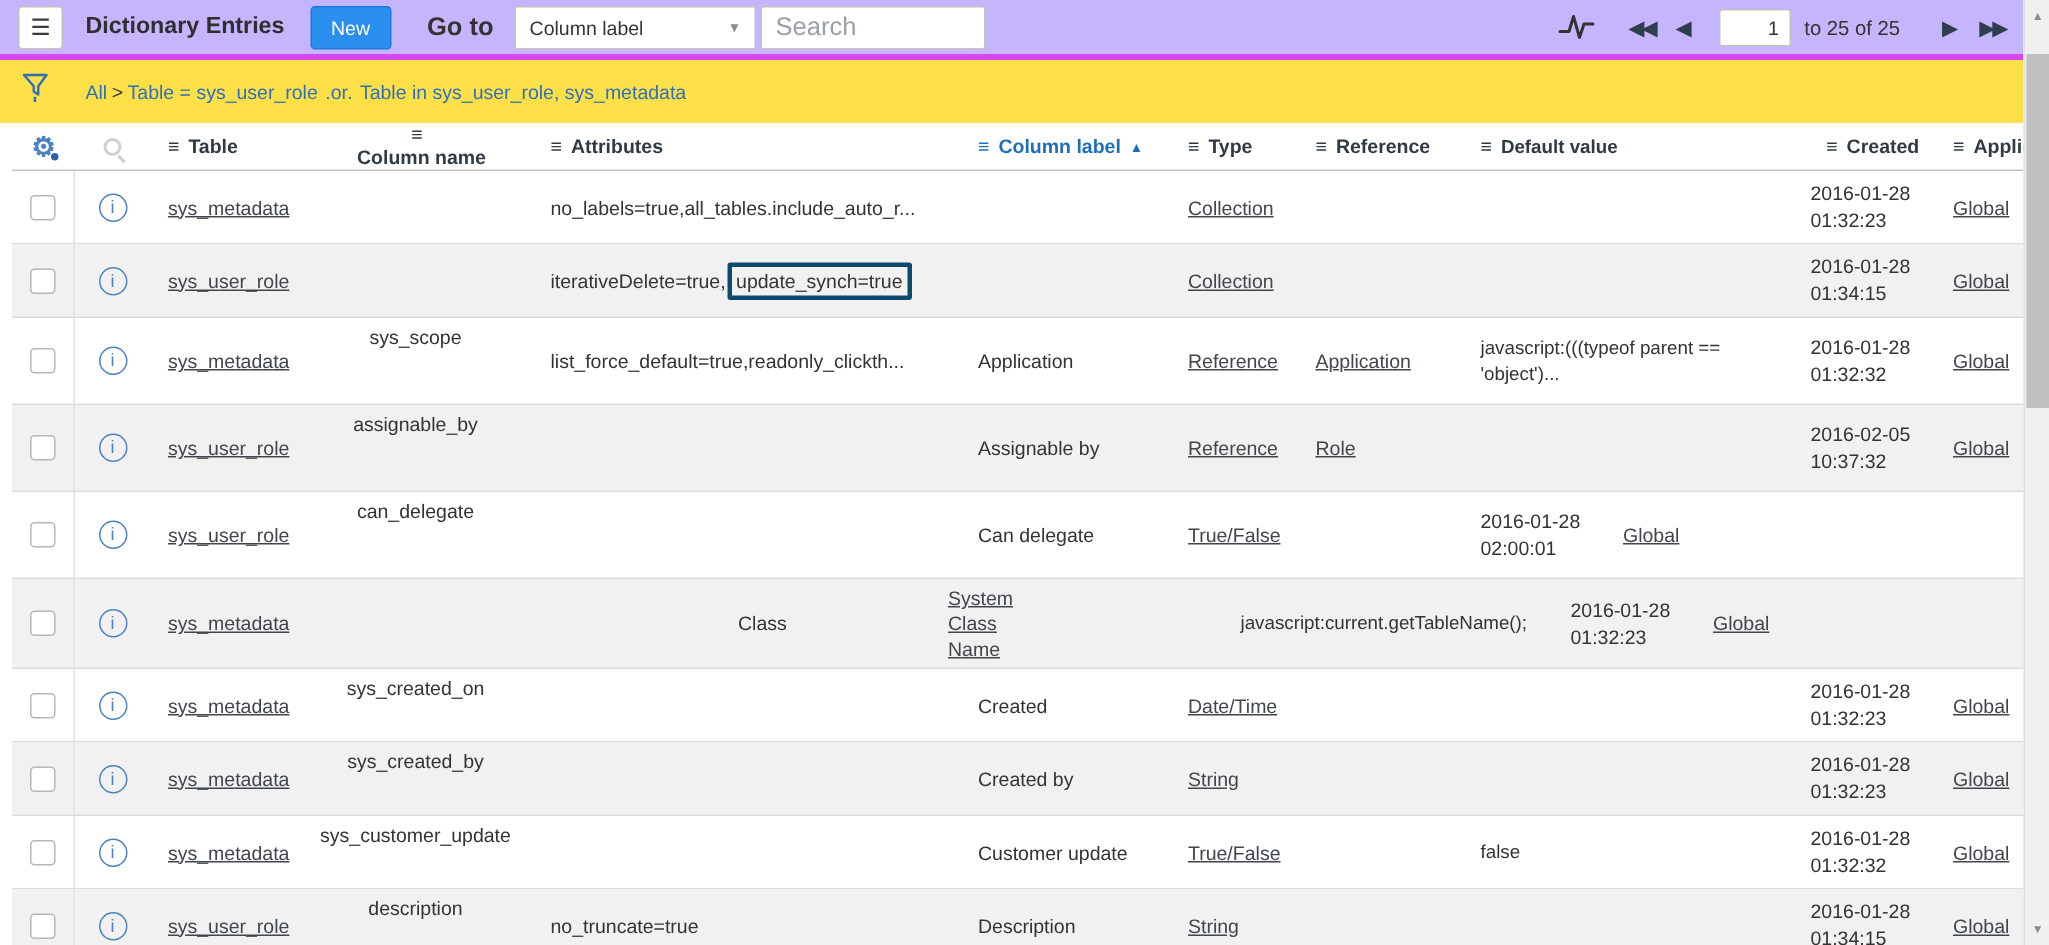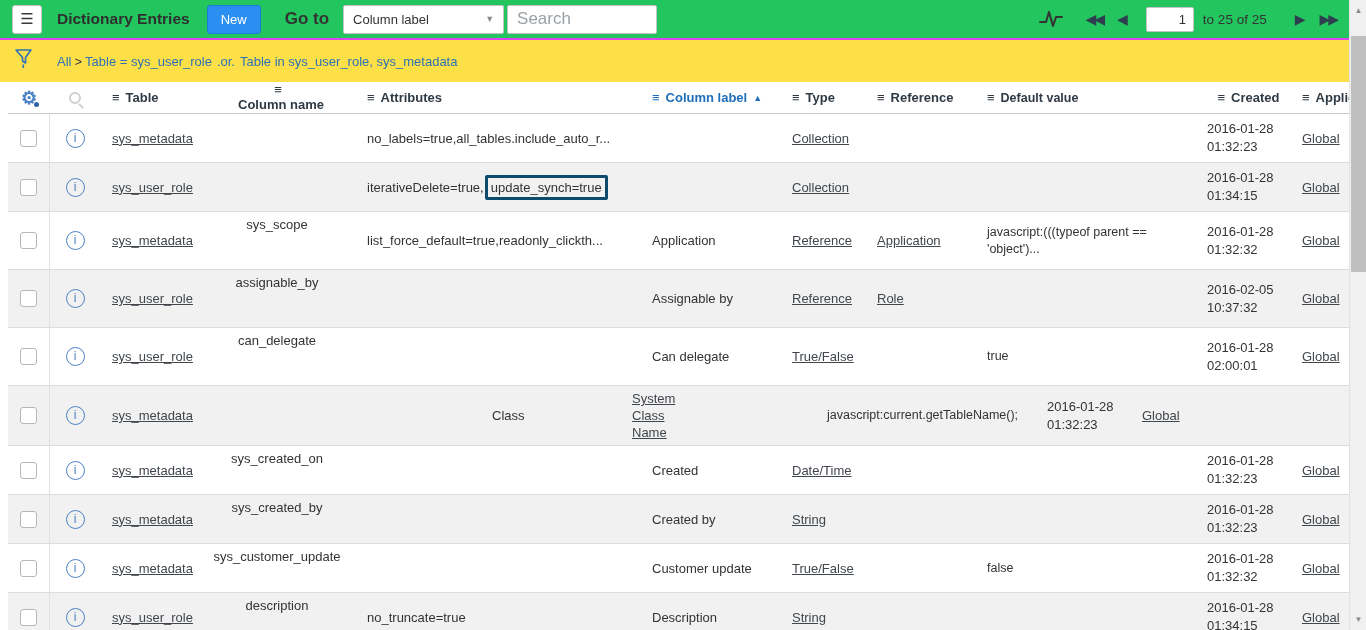--- a/index.html
+++ b/index.html
@@ -1,21 +1,21 @@
 <!DOCTYPE html>
 <html><head>
 <meta charset="utf-8">
 <style>
   * { margin:0; padding:0; box-sizing:border-box; }
   html,body { width:1366px; height:630px; overflow:hidden; background:#fff;
     font-family:"Liberation Sans", sans-serif; color:#333; }
   .main { position:absolute; left:0; top:0; width:1349px; height:630px; overflow:hidden; background:#fff; }
 
   
-  .topbar { height:40px; background:#22c55e; border-bottom:2px solid #d946ef;
+  .topbar { height:40px; background:#c4b5fd; border-bottom:4px solid #d946ef;
     display:flex; align-items:center; padding:0 12px; }
   .btn-menu { width:30px; height:29px; background:#fff; border:1px solid #c3c3c3; border-radius:3px;
     display:flex; align-items:center; justify-content:center; color:#3a3a3a; font-size:15px; cursor:pointer; }
   .btn-menu::before { content:"☰"; }
   .title { margin-left:15px; font-size:15.5px; font-weight:700; color:#2f2f30; }
   .btn-new { margin-left:17px; background:#2b8ff2; border:1px solid #1e7ad6; border-radius:3px;
     color:#fff; font-size:13px; padding:6px 13px; cursor:pointer; font-family:inherit; }
   .goto-label { margin-left:24px; font-size:17px; font-weight:700; color:#333; }
   .dropdown { margin-left:14px; width:161px; height:29px; background:#fff; border:1px solid #c3c3c3;
     border-radius:2px; display:flex; align-items:center; justify-content:space-between;
@@ -352,23 +352,20 @@
         </div>
       <div class="cell c-label">
           <span>Can delegate</span>
         </div>
       <div class="cell c-type">
           <a class="lnk">True/False</a>
         </div>
       <div class="cell c-ref">
           <a class="lnk"></a>
         </div>
-      <div class="cell c-def">
-          <span>true</span>
-        </div>
       <div class="cell c-created">
           <span class="d">2016-01-28</span>
           <span class="d">02:00:01</span>
         </div>
       <div class="cell c-app">
           <a class="lnk">Global</a>
         </div>
     </div>
 
     <div class="lrow tall">

